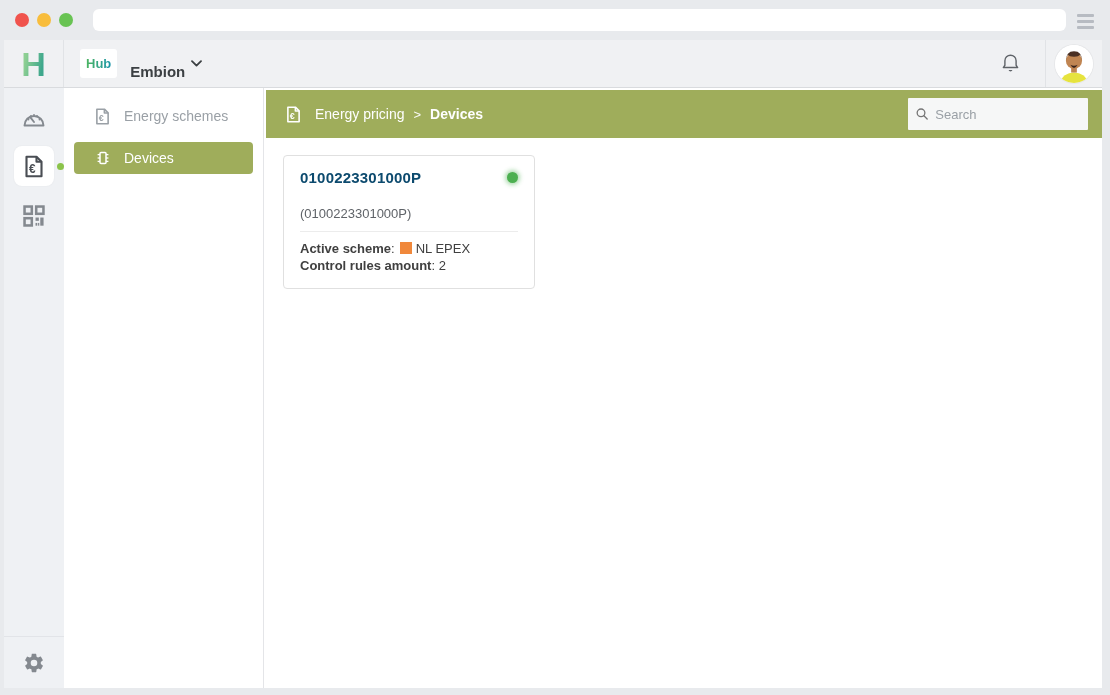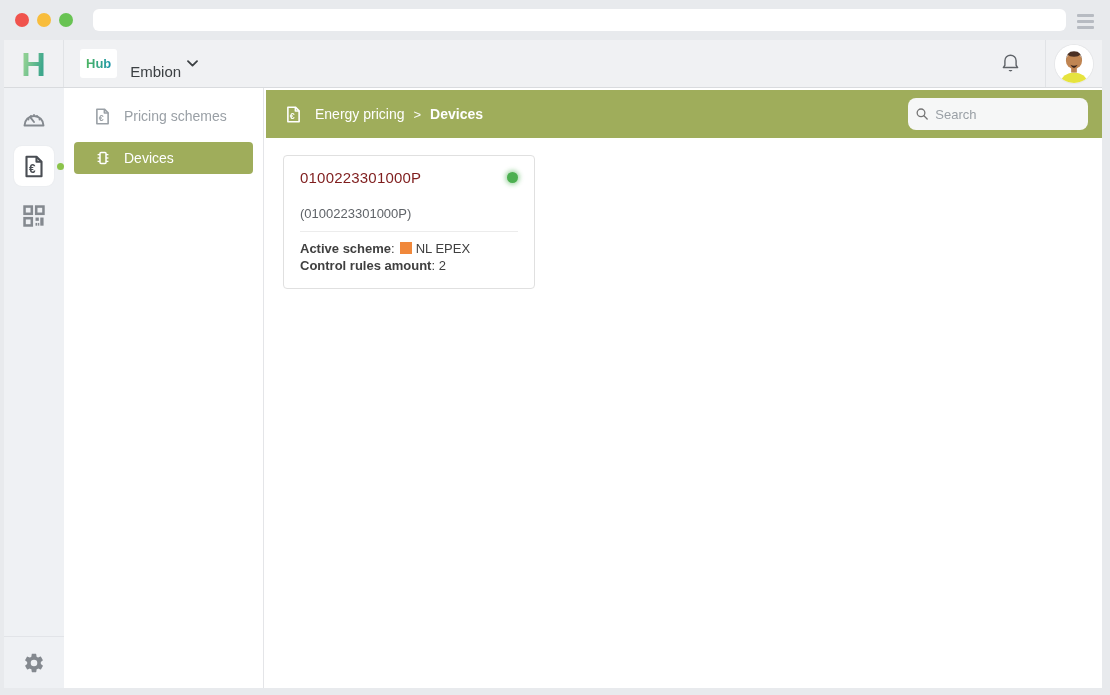--- a/index.html
+++ b/index.html
@@ -35,21 +35,21 @@
   .hub-badge {
     margin-left:16px; background:#ffffff; border-radius:3px; padding:7px 6px;
     font-size:13px; font-weight:700;
     background-image:none;
   }
   .hub-badge span {
     background:linear-gradient(90deg,#4cb45f,#1b96ab);
     -webkit-background-clip:text; background-clip:text; color:transparent;
   }
   .workspace { margin-left:13px; display:flex; align-items:center; gap:6px; cursor:pointer; }
-  .workspace .ws-label { font-size:15px; font-weight:400; color:#3c4043;margin-top:16px; }
+  .workspace .ws-label { font-size:15px; font-weight:700; color:#3c4043;margin-top:16px; }
   .header-spacer { flex:1; }
   .bell-wrap { padding:0 24px; display:flex; align-items:center; cursor:pointer; }
   .avatar-cell { width:57px; height:100%; border-left:1px solid #e1e3e6; display:flex; align-items:center; justify-content:center; }
   .avatar { width:38px; height:38px; border-radius:50%; overflow:hidden; background:#fff; cursor:pointer; box-shadow:0 0 0 1px rgba(0,0,0,.04); }
   
   .app-body { flex:1; display:flex; min-height:0; }
   
   .rail { width:60px; background:#eff1f4; display:flex; flex-direction:column; align-items:center; padding-top:16px; flex:none; }
   .rail-icon { width:28px; height:28px; display:flex; align-items:center; justify-content:center; color:#84898f; cursor:pointer; }
   .rail-active { position:relative; margin-top:14px; width:40px; height:40px; background:#ffffff; border-radius:8px; display:flex; align-items:center; justify-content:center; color:#4a4e54; cursor:pointer; box-shadow:0 0 2px rgba(0,0,0,.06); }
@@ -69,32 +69,32 @@
   .main { flex:1; background:#ffffff; min-width:0; }
   .crumb-bar {
     margin:2px 0 0 2px; height:48px; background:#9fad5b;
     display:flex; align-items:center; padding:0 14px 0 20px; color:#ffffff;
   }
   .crumb-items { display:flex; align-items:center; gap:9px; font-size:14px; }
   .crumb-link { cursor:pointer; }
   .crumb-sep { font-size:13px; opacity:.95; }
   .crumb-current { font-weight:700; }
   .crumb-spacer { flex:1; }
-  .searchbox { width:180px; height:32px; background:#f6f7f7; border-radius:8px; display:flex; align-items:center; padding:0 8px; gap:7px; }
+  .searchbox { width:180px; height:32px; background:#f6f7f7; border-radius:1px; display:flex; align-items:center; padding:0 8px; gap:7px; }
   .searchbox input { border:none; outline:none; background:transparent; font-size:13px; color:#3c4043; width:100%; }
   .searchbox input::placeholder { color:#9aa0a6; }
   
   .cards { display:flex; gap:26px; padding:17px 20px 20px 19px; }
   .card {
     width:252px; min-height:116px; background:#ffffff;
     border:1px solid #e0e0e0; border-radius:4px; padding:13px 16px 14px; cursor:pointer;
   }
   .card.alert { background:#fef7f7; border-color:#f0a9a4; }
   .card-top { display:flex; justify-content:space-between; align-items:flex-start; }
-  .card-title { font-size:15px; font-weight:400; color:#7f1d1d; letter-spacing:.2px; }
+  .card-title { font-size:15px; font-weight:700; color:#0c4a6e; letter-spacing:.2px; }
   .status-dot { width:11px; height:11px; border-radius:50%; margin-top:3px; flex:none; }
   .dot-online { background:#4caf50; box-shadow:0 0 4px 2px rgba(76,175,80,.45); }
   .dot-offline { background:#f44336; box-shadow:0 0 4px 2px rgba(244,67,54,.45); }
   .card-sub { font-size:13px; color:#5f6368; margin-top:20px; }
   .card-div { border:none; border-top:1px solid #ececec; margin:10px 0 8px; }
   .card.alert .card-div { border-top-color:#f3dedd; }
   .card-row { font-size:13px; color:#404040; line-height:17px; }
   .card-row b { font-weight:700; }
   .swatch { display:inline-block; width:12px; height:12px; background:#f0883b; margin:0 4px -1px 5px; }
   .muted-row { font-size:13px; color:#9e9e9e; line-height:17px; margin-top:2px; }
@@ -194,21 +194,21 @@
       </div>
     </nav>
 
     <aside class="sidebar">
       <div class="side-item">
         <svg width="15" height="17" viewBox="0 0 16 18" style="color:#9aa0a6">
           <path d="M2 1.2 h8 l4 4 v11.6 h-12 z" fill="none" stroke="currentColor" stroke-width="1.7" stroke-linejoin="round"></path>
           <path d="M10 1.2 v4 h4" fill="none" stroke="currentColor" stroke-width="1.7" stroke-linejoin="round"></path>
           <text x="4" y="14" font-size="9.5" font-weight="bold" fill="currentColor" font-family="'Liberation Sans',sans-serif">€</text>
         </svg>
-        <span>Pricing schemes</span>
+        <span>Energy schemes</span>
       </div>
       <div class="side-item-active">
         <svg width="16" height="16" viewBox="0 0 16 16" style="color:#ffffff">
           <rect x="5" y="2.6" width="6" height="10.8" rx="1" fill="none" stroke="currentColor" stroke-width="1.5"></rect>
           <g stroke="currentColor" stroke-width="1.3">
             <line x1="2.6" y1="4.6" x2="5" y2="4.6"></line>
               <line x1="2.6" y1="8" x2="5" y2="8"></line>
               <line x1="2.6" y1="11.4" x2="5" y2="11.4"></line>
             <line x1="11" y1="4.6" x2="13.4" y2="4.6"></line>
               <line x1="11" y1="8" x2="13.4" y2="8"></line>

